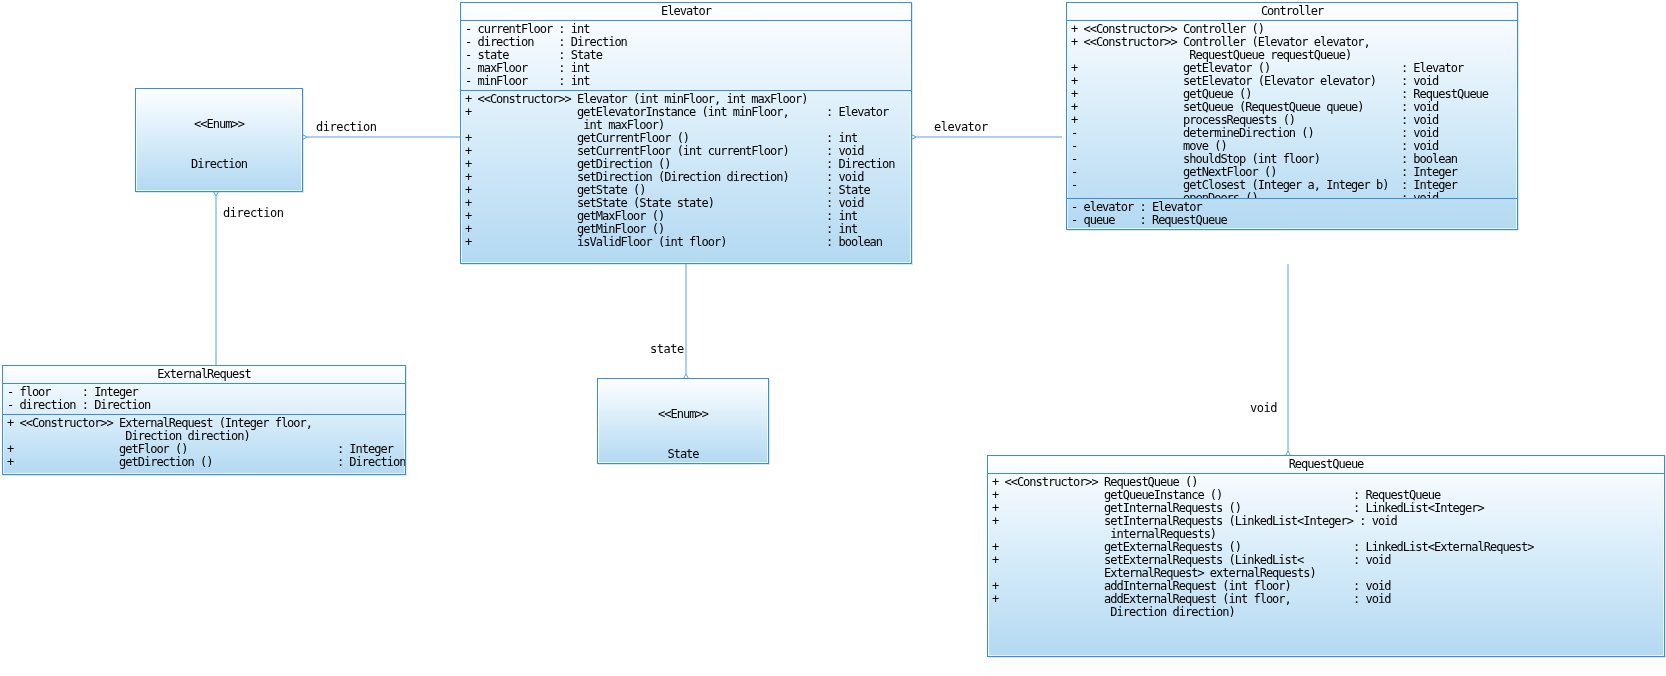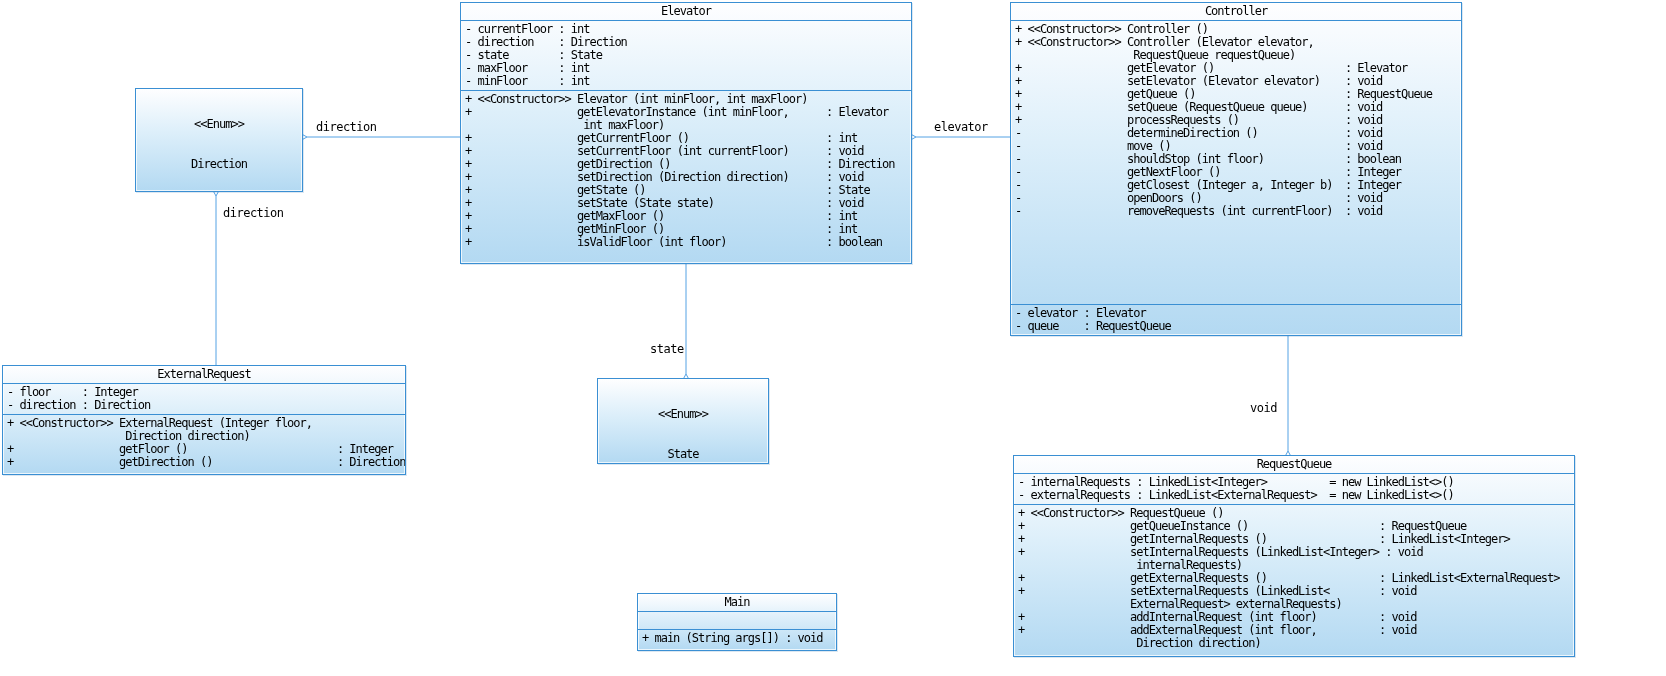--- a/index.html
+++ b/index.html
@@ -71,21 +71,21 @@
 +                 setCurrentFloor (int currentFloor)      : void
 +                 getDirection ()                         : Direction
 +                 setDirection (Direction direction)      : void
 +                 getState ()                             : State
 +                 setState (State state)                  : void
 +                 getMaxFloor ()                          : int
 +                 getMinFloor ()                          : int
 +                 isValidFloor (int floor)                : boolean</div>
   </div>
 
-  <div class="uml-box" style="left:1010px;top:2px;width:452px;height:334px">
+  <div class="uml-box" style="left:1066px;top:2px;width:452px;height:228px">
     <div class="uml-title">Controller</div>
     <div class="uml-sec fill">+ &lt;&lt;Constructor&gt;&gt; Controller ()
 + &lt;&lt;Constructor&gt;&gt; Controller (Elevator elevator,
                    RequestQueue requestQueue)
 +                 getElevator ()                     : Elevator
 +                 setElevator (Elevator elevator)    : void
 +                 getQueue ()                        : RequestQueue
 +                 setQueue (RequestQueue queue)      : void
 +                 processRequests ()                 : void
 -                 determineDirection ()              : void
@@ -118,30 +118,23 @@
   </div>
 
   <div class="uml-box" style="left:597px;top:378px;width:172px;height:86px">
     <div class="uml-title">
       <div class="line">&lt;&lt;Enum&gt;&gt;</div>
       <div class="line">State</div>
     </div>
 
   </div>
 
-  <div class="uml-box" style="left:637px;top:593px;width:200px;height:58px">
-    <div class="uml-title">Main</div>
-    <div class="uml-sec spacer"></div>
-    <div class="uml-sec fill">+ main (String args[]) : void</div>
-  </div>
 
-  <div class="uml-box" style="left:1013px;top:455px;width:562px;height:202px">
+  <div class="uml-box" style="left:987px;top:455px;width:678px;height:202px">
     <div class="uml-title">RequestQueue</div>
-    <div class="uml-sec">- internalRequests : LinkedList&lt;Integer&gt;          = new LinkedList&lt;&gt;()
-- externalRequests : LinkedList&lt;ExternalRequest&gt;  = new LinkedList&lt;&gt;()</div>
     <div class="uml-sec fill">+ &lt;&lt;Constructor&gt;&gt; RequestQueue ()
 +                 getQueueInstance ()                     : RequestQueue
 +                 getInternalRequests ()                  : LinkedList&lt;Integer&gt;
 +                 setInternalRequests (LinkedList&lt;Integer&gt; : void
                    internalRequests)
 +                 getExternalRequests ()                  : LinkedList&lt;ExternalRequest&gt;
 +                 setExternalRequests (LinkedList&lt;        : void
                   ExternalRequest&gt; externalRequests)
 +                 addInternalRequest (int floor)          : void
 +                 addExternalRequest (int floor,          : void

